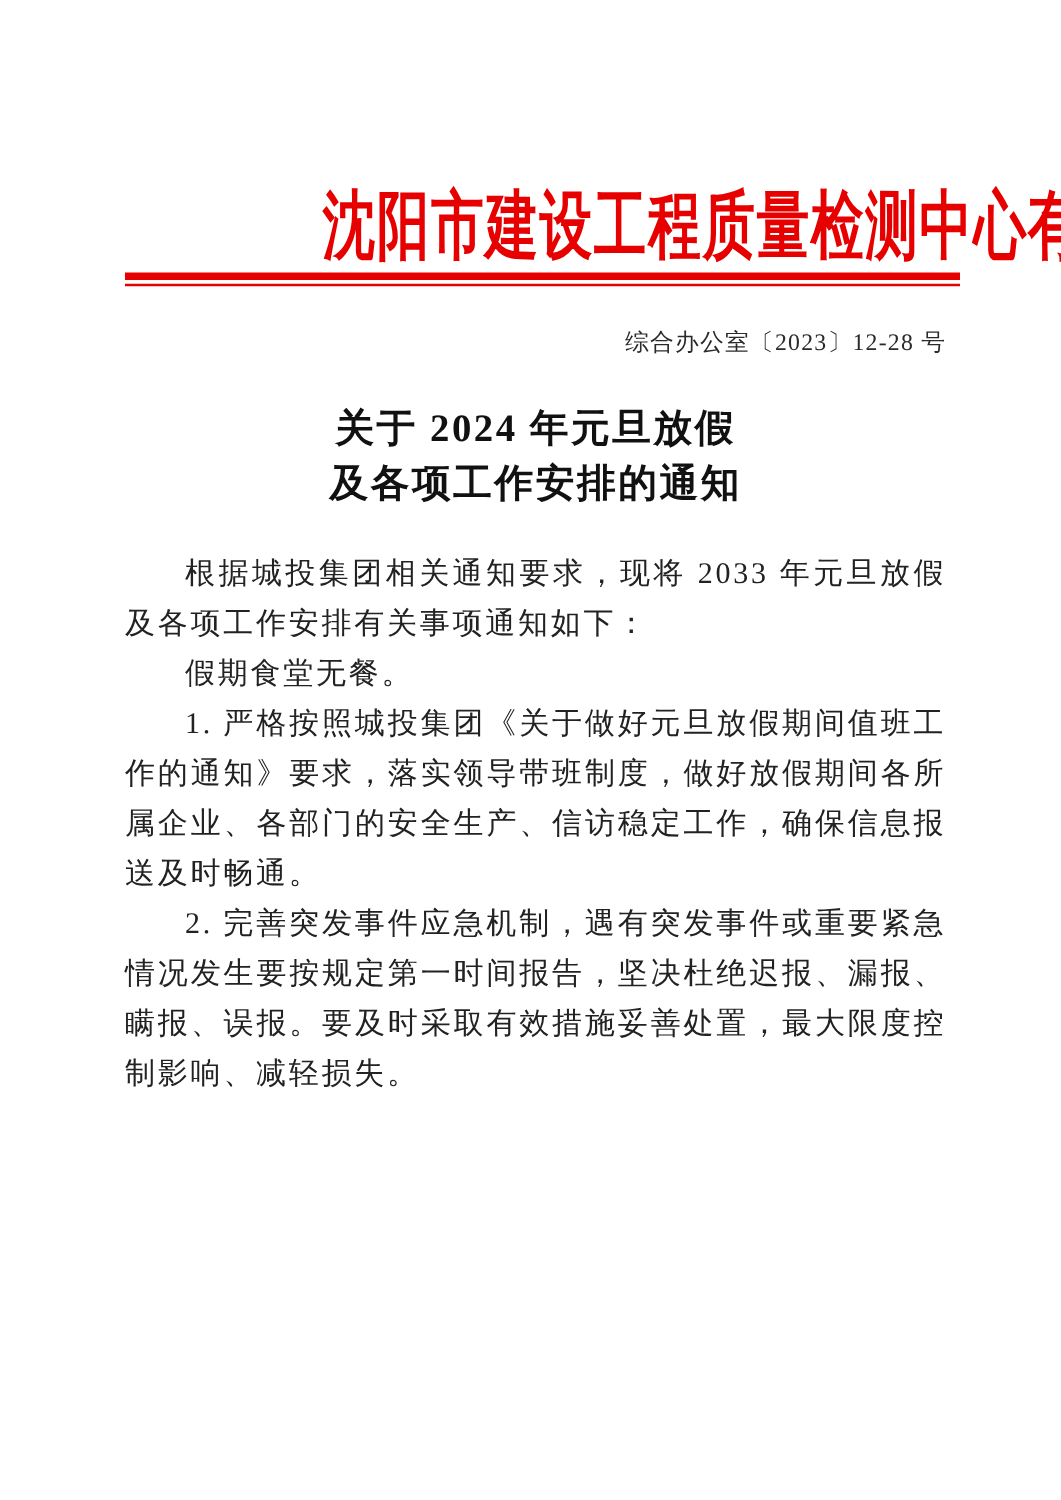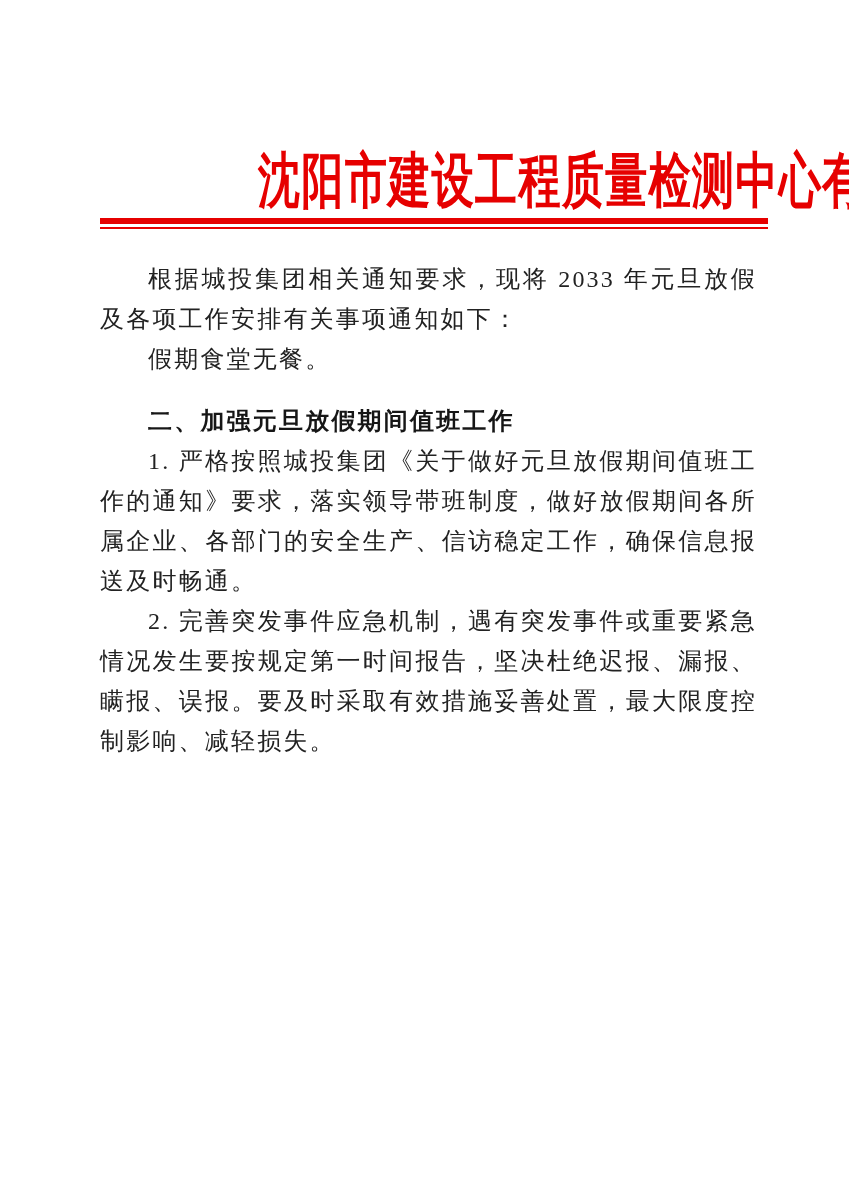--- a/index.html
+++ b/index.html
@@ -84,31 +84,35 @@
   <div class="content">
 
     <div class="letterhead">
       <span class="company">沈阳市建设工程质量检测中心有限公司</span>
     </div>
     <div class="rule">
       <div class="rule-thick"></div>
       <div class="rule-thin"></div>
     </div>
 
+    <div class="doc-number">综合办公室〔2023〕12-28 号</div>
 
+    <div class="doc-title">
+      <div>关于 2024 年元旦放假</div>
+      <div>及各项工作安排的通知</div>
+    </div>
 
     <div class="body-text">
 
       <p class="para">根据城投集团相关通知要求，现将 2033 年元旦放假及各项工作安排有关事项通知如下：</p>
 
 
 
       <p class="para">假期食堂无餐。</p>
 
-      <p class="heading gap-top">二、加强元旦放假期间值班工作</p>
 
       <p class="para">1. 严格按照城投集团《关于做好元旦放假期间值班工作的通知》要求，落实领导带班制度，做好放假期间各所属企业、各部门的安全生产、信访稳定工作，确保信息报送及时畅通。</p>
 
       <p class="para">2. 完善突发事件应急机制，遇有突发事件或重要紧急情况发生要按规定第一时间报告，坚决杜绝迟报、漏报、瞒报、误报。要及时采取有效措施妥善处置，最大限度控制影响、减轻损失。</p>
     </div>
 
   </div>
 </div>
 
 </body></html>

